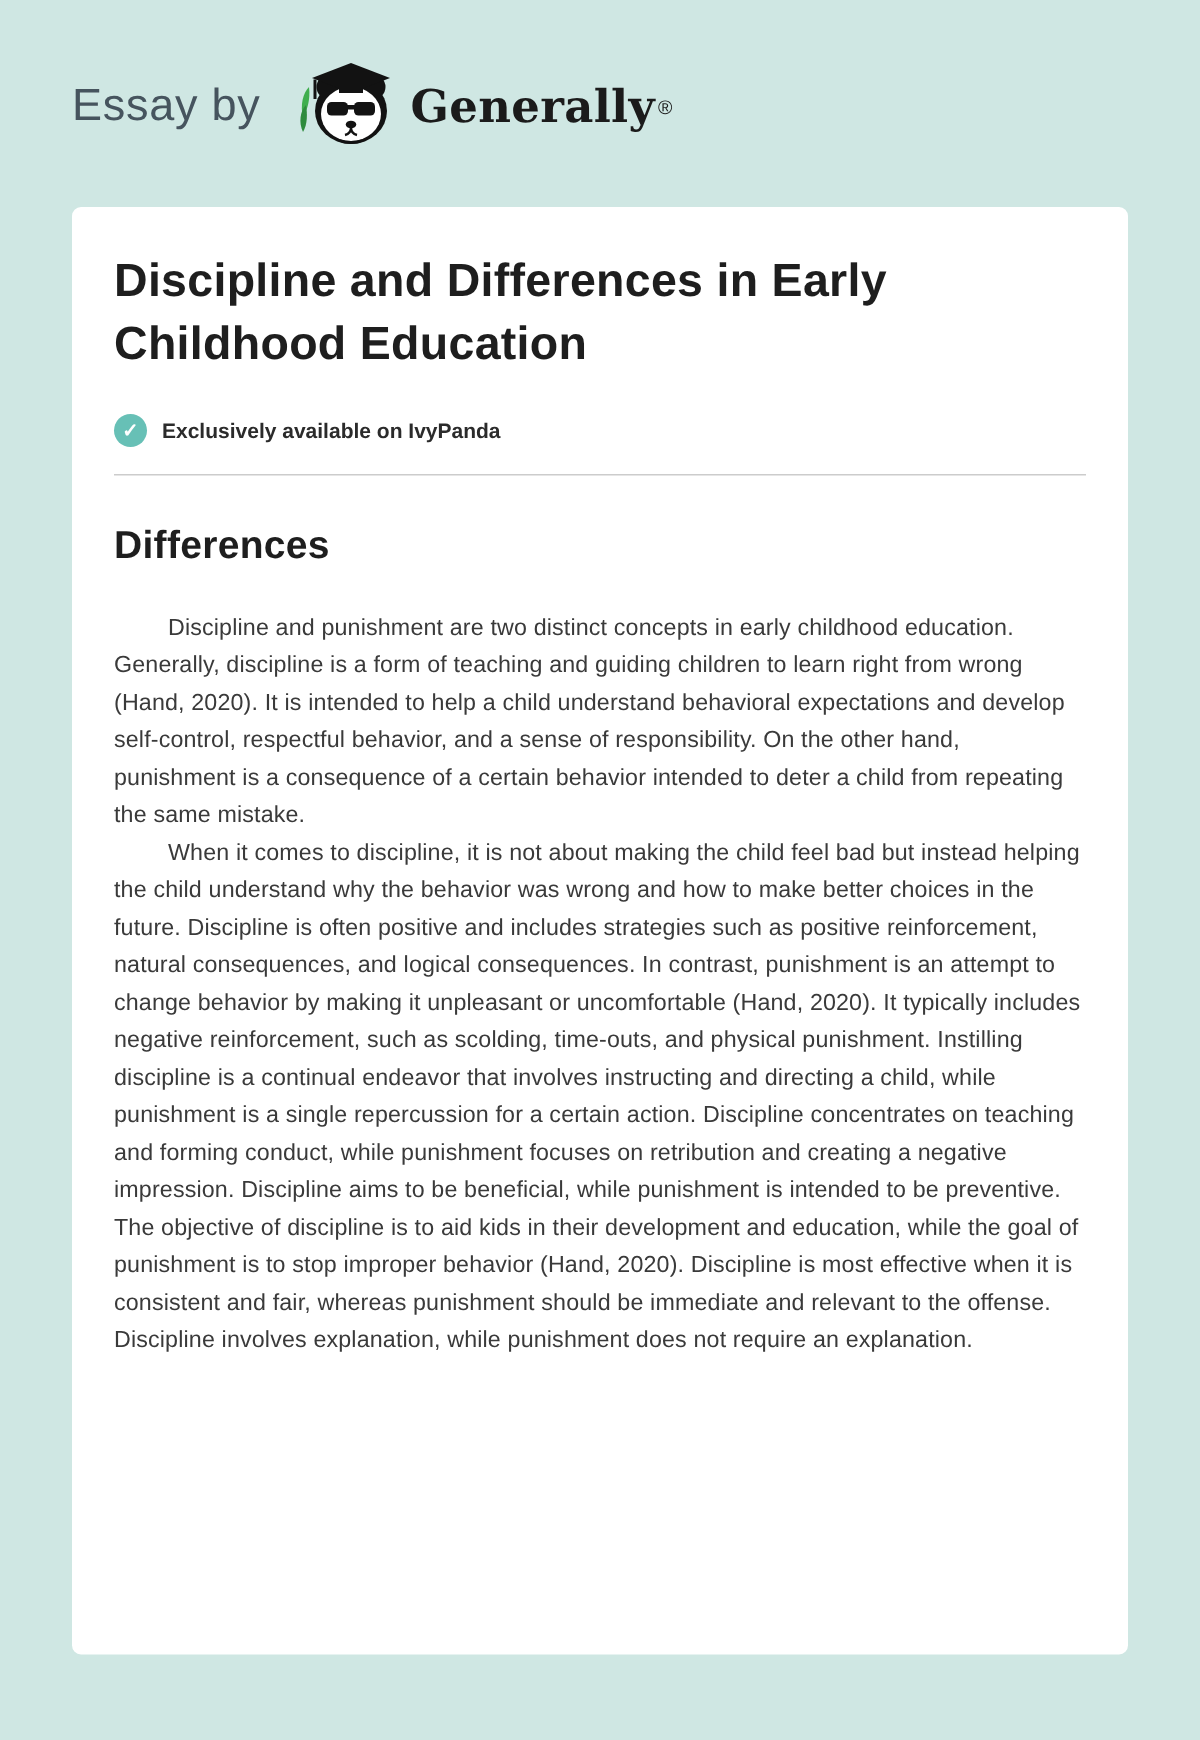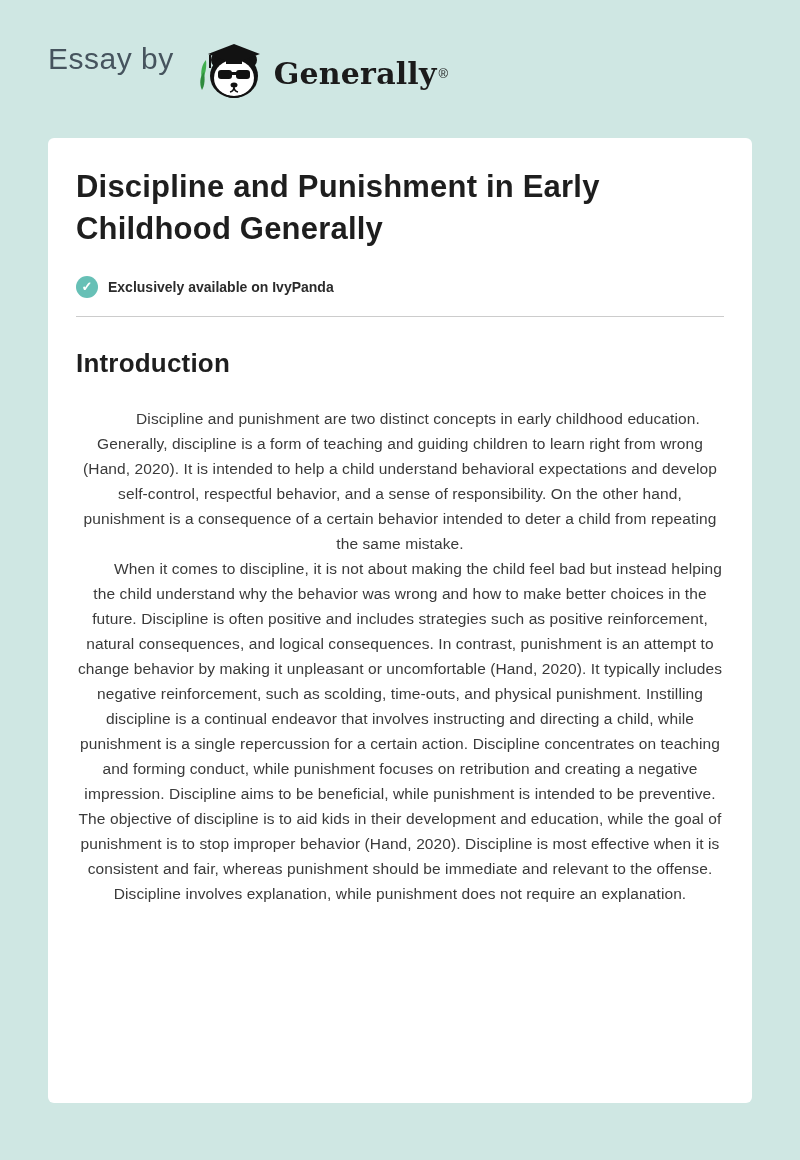--- a/index.html
+++ b/index.html
@@ -10,21 +10,21 @@
     background: #cfe7e3;
     font-family: "Liberation Sans", sans-serif;
     color: #333;
     overflow: hidden;
   }
   .page { width: 800px; height: 1160px; background: #cfe7e3; }
 
   
   .header {
     display: flex;
-    align-items: flex-start;
+    align-items: center;
     padding: 42px 48px 0 48px;
     height: 100px;
   }
   .brand-prefix {
     font-size: 30px;
     color: #46545e;
     letter-spacing: 0.5px;
     margin-right: 18px;
     font-weight: 400;
   }
@@ -99,21 +99,21 @@
     color: #1e1e1e;
     margin: 34px 0 24px 0;
     letter-spacing: 0.2px;
   }
   .section-heading:first-of-type { margin-top: 6px; }
   .para {
     font-size: 15.5px;
     line-height: 25px;
     color: #3a3a3a;
     text-indent: 36px;
-    text-align: center;
+    text-align: left;
     letter-spacing: 0.1px;
   }
 </style>
 </head>
 <body>
 
 <div class="page">
 
   <div class="header">
     <span class="brand-prefix">Essay by</span>
@@ -141,28 +141,28 @@
         <path d="M42 45 Q42 49 38 50 M42 45 Q42 49 46 50" stroke="#121212" stroke-width="1.6" fill="none"></path>
 
         <path d="M28 50 Q42 58 56 50 Q50 56 42 56 Q34 56 28 50 Z" fill="#121212"></path>
       </svg>
       <span class="brand-name">Generally</span>
         <span class="registered">®</span>
     </span>
   </div>
 
   <div class="card">
-    <h1 class="page-title">Discipline and Punishment in Early Childhood Generally</h1>
+    <h1 class="page-title">Discipline and Differences in Early Childhood Education</h1>
 
     <div class="badge-row">
       <span class="check-circle">✓</span>
       <span class="badge-label">Exclusively available on IvyPanda</span>
     </div>
 
     <hr class="divider">
 
-    <h2 class="section-heading">Introduction</h2>
+    <h2 class="section-heading">Differences</h2>
     <p class="para">Discipline and punishment are two distinct concepts in early childhood education. Generally, discipline is a form of teaching and guiding children to learn right from wrong (Hand, 2020). It is intended to help a child understand behavioral expectations and develop self-control, respectful behavior, and a sense of responsibility. On the other hand, punishment is a consequence of a certain behavior intended to deter a child from repeating the same mistake.</p>
 
     <p class="para">When it comes to discipline, it is not about making the child feel bad but instead helping the child understand why the behavior was wrong and how to make better choices in the future. Discipline is often positive and includes strategies such as positive reinforcement, natural consequences, and logical consequences. In contrast, punishment is an attempt to change behavior by making it unpleasant or uncomfortable (Hand, 2020). It typically includes negative reinforcement, such as scolding, time-outs, and physical punishment. Instilling discipline is a continual endeavor that involves instructing and directing a child, while punishment is a single repercussion for a certain action. Discipline concentrates on teaching and forming conduct, while punishment focuses on retribution and creating a negative impression. Discipline aims to be beneficial, while punishment is intended to be preventive. The objective of discipline is to aid kids in their development and education, while the goal of punishment is to stop improper behavior (Hand, 2020). Discipline is most effective when it is consistent and fair, whereas punishment should be immediate and relevant to the offense. Discipline involves explanation, while punishment does not require an explanation.</p>
   </div>
 
 </div>
 
 </body></html>

